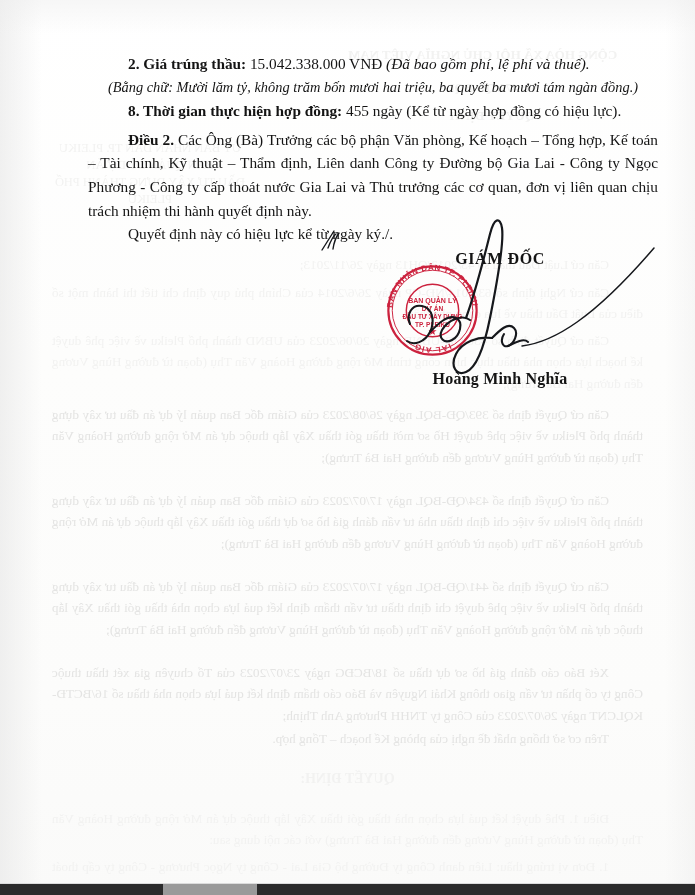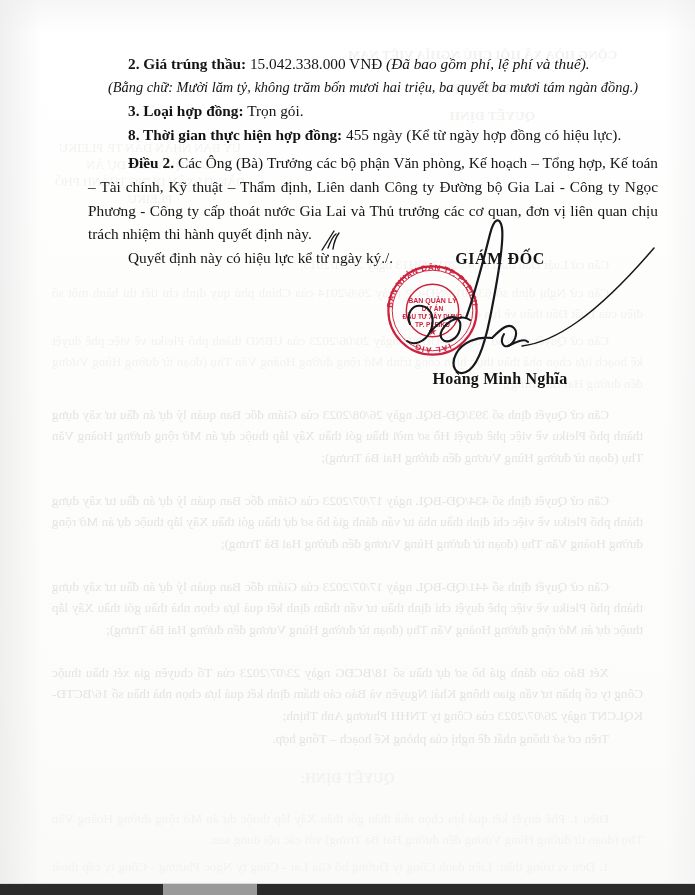--- a/index.html
+++ b/index.html
@@ -213,21 +213,20 @@
 
     <div class="bleed faint" style="top:856px; left:52px; right:52px; text-indent:34px;">1. Đơn vị trúng thầu: Liên danh Công ty Đường bộ Gia Lai - Công ty Ngọc Phương - Công ty cấp thoát nước Gia Lai.</div>
   </div>
 
   <div class="body-block" style="top:52px;">
 
     <p class="para"><span class="b">2. Giá trúng thầu:</span> <span>15.042.338.000 VNĐ</span> <span class="i">(Đã bao gồm phí, lệ phí và thuế).</span></p>
 
     <p class="para noindent" style="text-align:center; font-style:italic; font-size:14.4px;">(Bằng chữ: Mười lăm tỷ, không trăm bốn mươi hai triệu, ba quyết ba mươi tám ngàn đồng.)</p>
 
-    <p class="para"><span class="b">3.  Loại hợp đồng:</span> <span>Trọn gói.</span></p>
 
     <p class="para"><span class="b">8. Thời gian thực hiện hợp đồng:</span> <span>455 ngày (Kể từ ngày hợp đồng có hiệu lực).</span></p>
 
     <p class="para" style="margin-top:5px;"><span class="b">Điều 2.</span><span> Các Ông (Bà) Trưởng các bộ phận Văn phòng, Kế hoạch – Tổng hợp, Kế toán – Tài chính, Kỹ thuật – Thẩm định, Liên danh Công ty Đường bộ Gia Lai - Công ty Ngọc Phương - Công ty cấp thoát nước Gia Lai và Thủ trưởng các cơ quan, đơn vị liên quan chịu trách nhiệm thi hành quyết định này.</span></p>
 
     <p class="para">Quyết định này có hiệu lực kể từ ngày ký./.</p>
   </div>
 
 
   <div class="sign-block">

